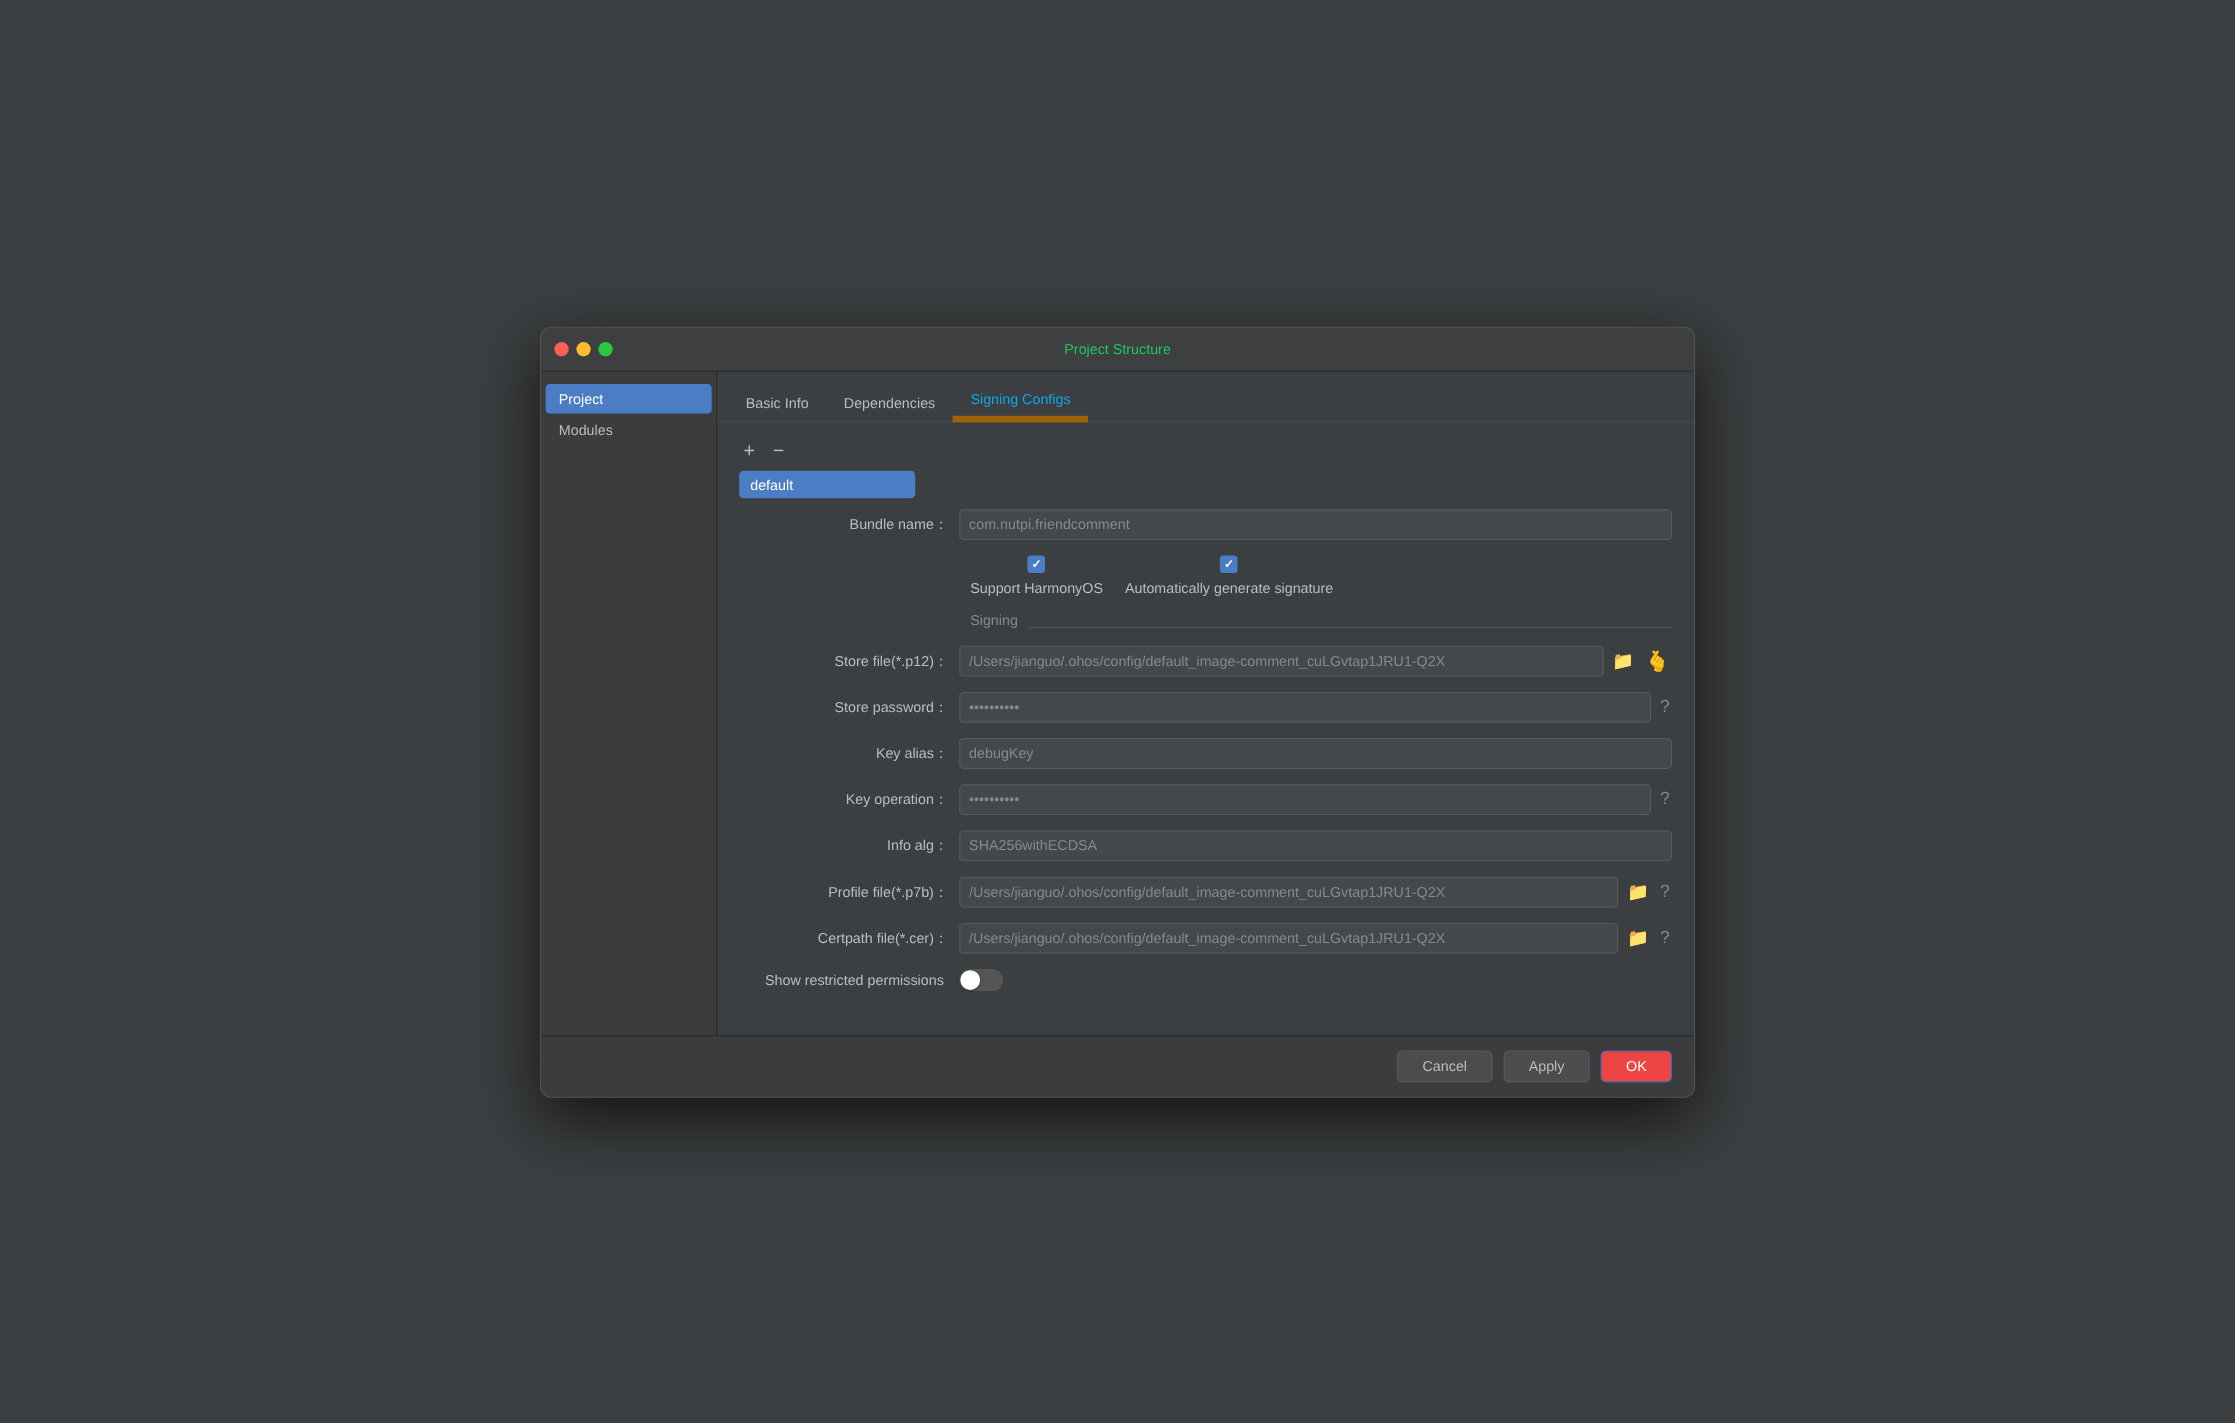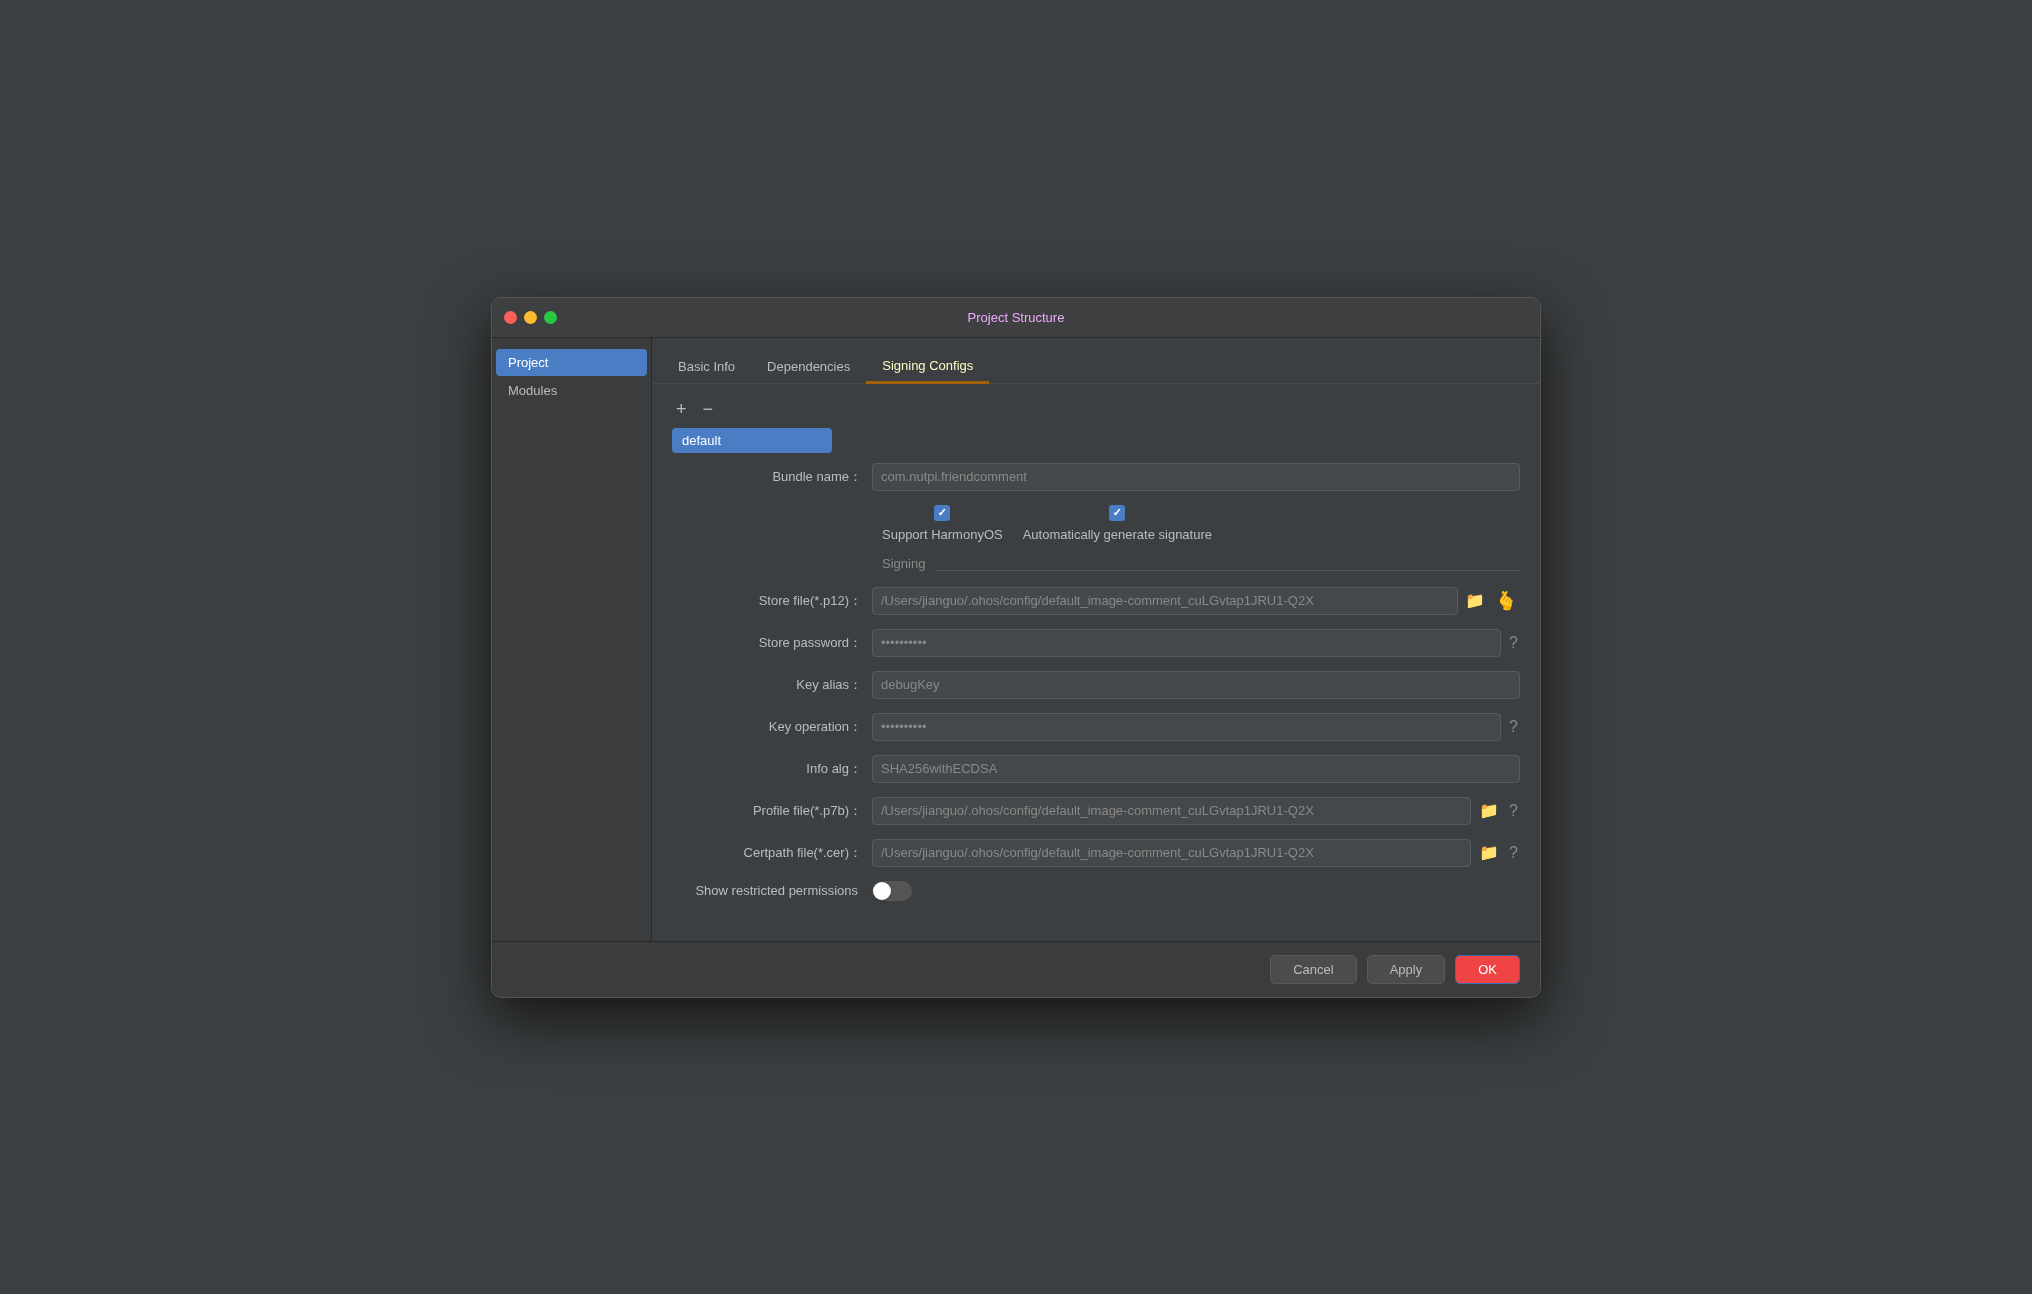--- a/index.html
+++ b/index.html
@@ -39,21 +39,21 @@
     }
     .traffic-light {
       width: 13px;
       height: 13px;
       border-radius: 50%;
     }
     .tl-close { background: #ff5f57; }
     .tl-minimize { background: #febc2e; }
     .tl-maximize { background: #28c840; }
     .title-bar-label {
-      color: #f0abfc;
+      color: #22c55e;
       font-size: 13px;
       font-weight: 500;
     }
     .body {
       display: flex;
       flex: 1;
     }
     .sidebar {
       width: 160px;
       background: #3a3c3e;
@@ -87,22 +87,22 @@
     }
     .tab {
       padding: 8px 16px;
       font-size: 13px;
       color: #bbbcbe;
       cursor: pointer;
       border-bottom: 2px solid transparent;
       margin-bottom: -1px;
     }
     .tab.active {
-      color: #fef9c3;
-      border-bottom: 3px solid #a16207;
+      color: #0ea5e9;
+      border-bottom: 6px solid #a16207;
     }
     .content-area {
       flex: 1;
       padding: 16px 20px;
       overflow-y: auto;
     }
     .list-controls {
       display: flex;
       gap: 8px;
       margin-bottom: 10px;

